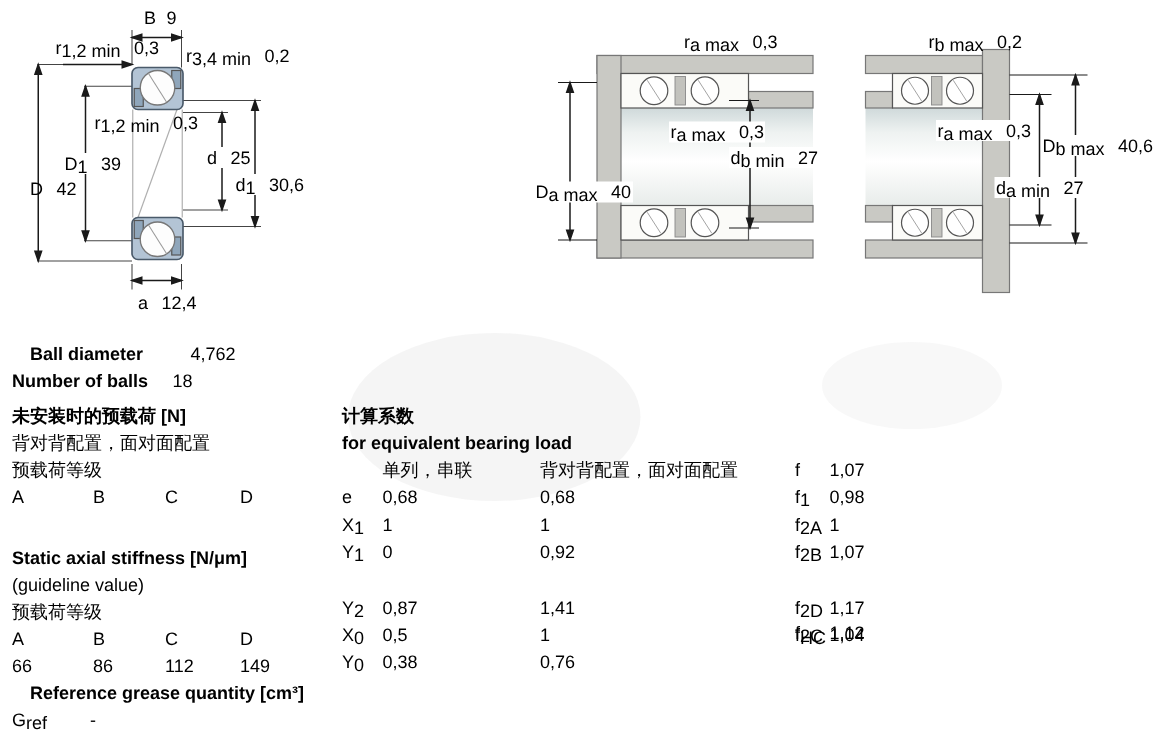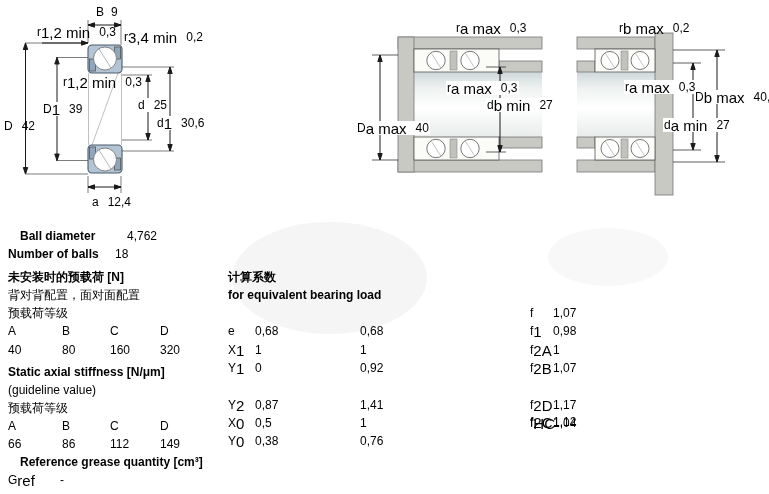--- a/index.html
+++ b/index.html
@@ -1,21 +1,21 @@
 <!DOCTYPE html>
 <html><head>
 <meta charset="utf-8">
 <style>
   html,body{margin:0;padding:0;background:#fff;}
   .page{position:relative;width:769px;height:494px;background:#ffffff;overflow:hidden;
         font-family:"Liberation Sans","DejaVu Sans",sans-serif;color:#000;}
   svg{position:absolute;}
   .lbl{position:absolute;font-size:12px;line-height:14px;white-space:nowrap;}
   .b{font-weight:bold;}
-  .lbl sub{font-size:15px;line-height:0;vertical-align:-2px;}
+  .lbl sub{font-size:12px;line-height:0;vertical-align:-2px;}
   .dv{margin-left:9px;}
   .wbg{background:#fff;padding:0 1px;}
   .c54{display:inline-block;width:54px;}
   .c48{display:inline-block;width:48px;}
   .c50{display:inline-block;width:50px;}
   .c27{display:inline-block;width:27px;}
   .c105{display:inline-block;width:105px;}
   .c23{display:inline-block;width:23px;}
   .c52{display:inline-block;width:52px;}
   .wm{position:absolute;border-radius:50%;background:rgba(160,160,160,0.10);}
@@ -85,21 +85,21 @@
       <polygon points="88,187 94.5,184.8 94.5,189.2"></polygon>
         <polygon points="121,187 114.5,184.8 114.5,189.2"></polygon>
     </g>
   </svg>
 
   <span class="lbl" style="left:96px;top:5px;"><span>B</span><sub></sub><span class="dv" style="margin-left:7px">9</span></span>
   <span class="lbl" style="left:37px;top:25px;"><span>r</span><sub>1,2 min</sub><span class="dv">0,3</span></span>
   <span class="lbl" style="left:124px;top:30px;"><span>r</span><sub>3,4 min</sub><span class="dv">0,2</span></span>
   <span class="lbl" style="left:63px;top:75px;"><span>r</span><sub>1,2 min</sub><span class="dv">0,3</span></span>
   <span class="lbl wbg" style="left:42px;top:102px;"><span>D</span><sub>1</sub><span class="dv">39</span></span>
-  <span class="lbl" style="left:4px;top:119px;"><span>D</span><sub></sub><span class="dv">42</span></span>
+  <span class="lbl" style="left:20px;top:119px;"><span>D</span><sub></sub><span class="dv">42</span></span>
   <span class="lbl wbg" style="left:137px;top:98px;"><span>d</span><sub></sub><span class="dv">25</span></span>
   <span class="lbl wbg" style="left:156px;top:116px;"><span>d</span><sub>1</sub><span class="dv">30,6</span></span>
   <span class="lbl" style="left:92px;top:195px;"><span>a</span><sub></sub><span class="dv">12,4</span></span>
 
   <svg width="185" height="185" viewBox="0 0 185 185" style="left:360px;top:15px;">
     <defs>
       <linearGradient id="g2" x1="0" y1="0" x2="0" y2="1">
         <stop offset="0" stop-color="#cfd9da"></stop>
           <stop offset="0.25" stop-color="#eef2f1"></stop>
         <stop offset="0.55" stop-color="#ffffff"></stop>
@@ -205,33 +205,33 @@
   <span class="lbl wbg" style="left:694px;top:90px;"><span>D</span><sub>b max</sub><span class="dv">40,6</span></span>
   <span class="lbl wbg" style="left:663px;top:118px;"><span>d</span><sub>a min</sub><span class="dv">27</span></span>
 
   <div class="lbl" style="left:20px;top:229px;"><span class="b" style="display:inline-block;width:107px;">Ball diameter</span><span>4,762</span></div>
   <div class="lbl" style="left:8px;top:247px;"><span class="b" style="display:inline-block;width:107px;">Number of balls</span><span>18</span></div>
 
   <div class="lbl b" style="left:8px;top:270px;">未安装时的预载荷 [N]</div>
   <div class="lbl" style="left:8px;top:288px;">背对背配置，面对面配置</div>
   <div class="lbl" style="left:8px;top:306px;">预载荷等级</div>
   <div class="lbl" style="left:8px;top:324px;"><span class="c54">A</span><span class="c48">B</span><span class="c50">C</span><span>D</span></div>
-  <div class="lbl" style="left:8px;top:343px;"><span class="c54">40</span><span class="c48">80</span><span class="c50">160</span><span>320</span></div>
 
   <div class="lbl b" style="left:8px;top:365px;">Static axial stiffness [N/μm]</div>
   <div class="lbl" style="left:8px;top:383px;">(guideline value)</div>
   <div class="lbl" style="left:8px;top:401px;">预载荷等级</div>
   <div class="lbl" style="left:8px;top:419px;"><span class="c54">A</span><span class="c48">B</span><span class="c50">C</span><span>D</span></div>
   <div class="lbl" style="left:8px;top:437px;"><span class="c54">66</span><span class="c48">86</span><span class="c50">112</span><span>149</span></div>
 
   <div class="lbl b" style="left:8px;top:455px;padding-left:12px;">Reference grease quantity [cm³]</div>
   <div class="lbl" style="left:8px;top:473px;"><span class="c52"><span>G</span><sub>ref</sub></span><span>-</span></div>
 
   <div class="lbl b" style="left:228px;top:270px;">计算系数</div>
   <div class="lbl b" style="left:228px;top:288px;">for equivalent bearing load</div>
+  <div class="lbl" style="left:228px;top:306px;"><span class="c27"></span><span class="c105">单列，串联</span><span>背对背配置，面对面配置</span></div>
 
   <div class="lbl" style="left:228px;top:324px;"><span class="c27"><span>e</span><sub></sub></span><span class="c105">0,68</span><span>0,68</span></div>
   <div class="lbl" style="left:228px;top:343px;"><span class="c27"><span>X</span><sub>1</sub></span><span class="c105">1</span><span>1</span></div>
   <div class="lbl" style="left:228px;top:361px;"><span class="c27"><span>Y</span><sub>1</sub></span><span class="c105">0</span><span>0,92</span></div>
   <div class="lbl" style="left:228px;top:398px;"><span class="c27"><span>Y</span><sub>2</sub></span><span class="c105">0,87</span><span>1,41</span></div>
   <div class="lbl" style="left:228px;top:416px;"><span class="c27"><span>X</span><sub>0</sub></span><span class="c105">0,5</span><span>1</span></div>
   <div class="lbl" style="left:228px;top:434px;"><span class="c27"><span>Y</span><sub>0</sub></span><span class="c105">0,38</span><span>0,76</span></div>
 
   <div class="lbl" style="left:530px;top:306px;"><span class="c23"><span>f</span><sub></sub></span><span>1,07</span></div>
   <div class="lbl" style="left:530px;top:324px;"><span class="c23"><span>f</span><sub>1</sub></span><span>0,98</span></div>

